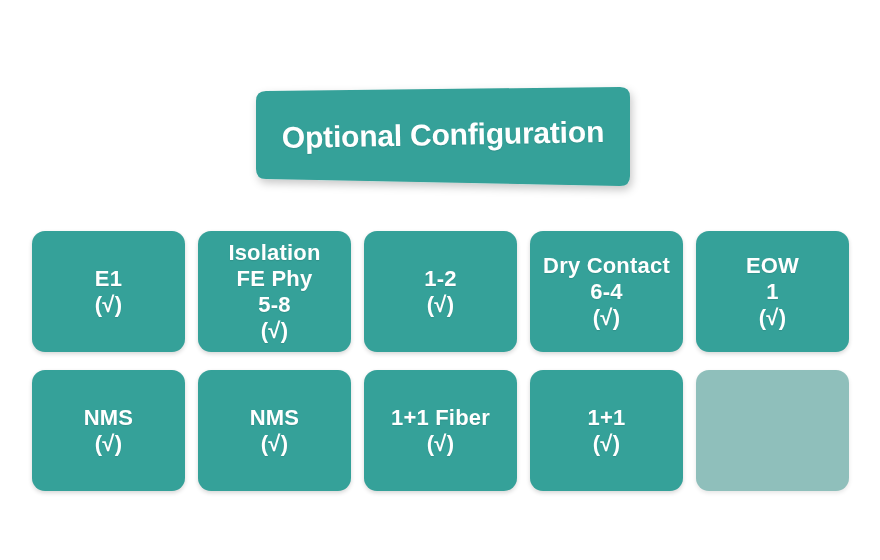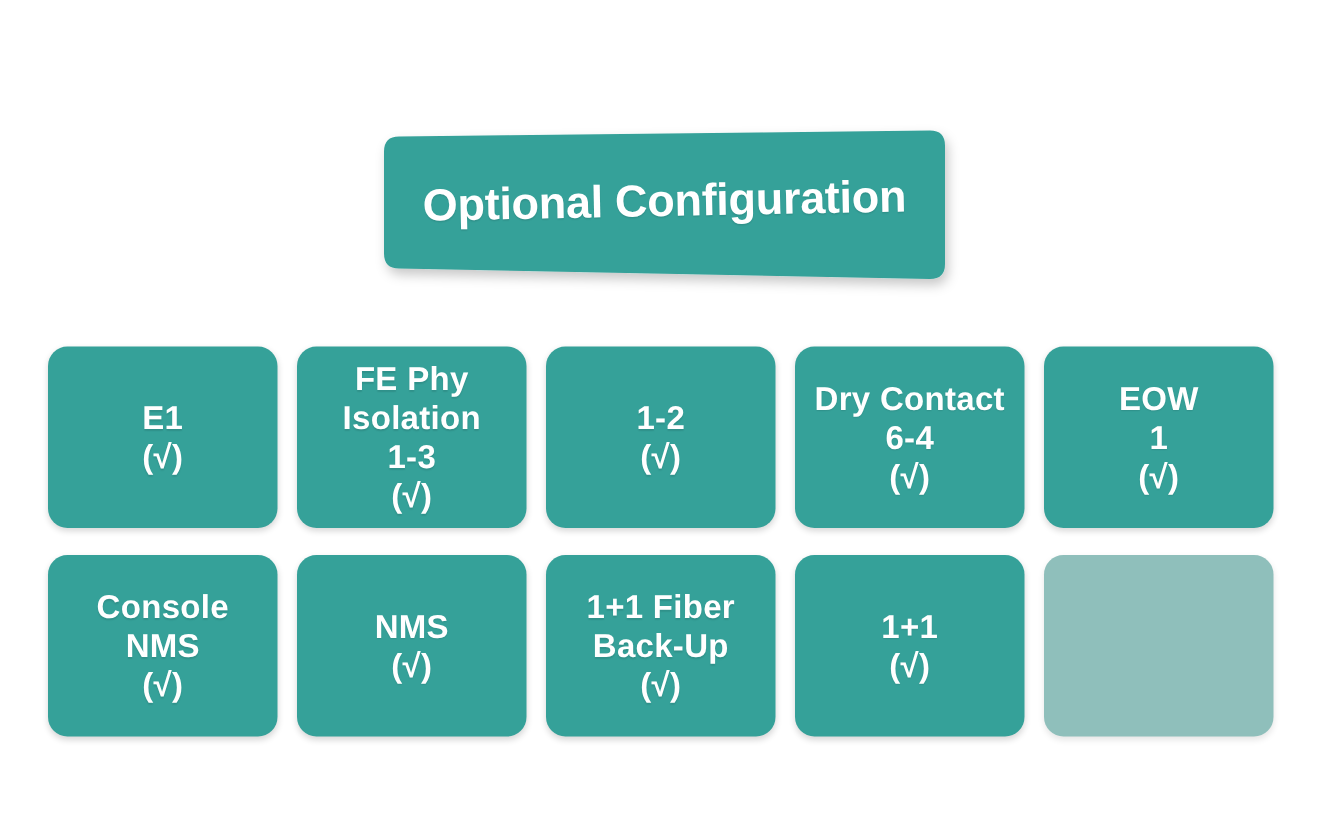--- a/index.html
+++ b/index.html
@@ -122,23 +122,23 @@
   <div class="grid">
       <div class="grid-row">
         <div class="opt-box">
           <div class="opt-text">
             <span class="ln">E1</span>
             <span class="mark">(√)</span>
           </div>
         </div>
         <div class="opt-box">
           <div class="opt-text">
+            <span class="ln">Isolation</span>
             <span class="ln">FE Phy</span>
-            <span class="ln">Isolation</span>
-            <span class="ln">1-3</span>
+            <span class="ln">5-8</span>
             <span class="mark">(√)</span>
           </div>
         </div>
         <div class="opt-box">
           <div class="opt-text">
             <span class="ln">1-2</span>
             <span class="mark">(√)</span>
           </div>
         </div>
         <div class="opt-box">
@@ -152,35 +152,33 @@
           <div class="opt-text">
             <span class="ln">EOW</span>
             <span class="ln">1</span>
             <span class="mark">(√)</span>
           </div>
         </div>
       </div>
       <div class="grid-row">
         <div class="opt-box">
           <div class="opt-text">
-            <span class="ln">Console</span>
             <span class="ln">NMS</span>
             <span class="mark">(√)</span>
           </div>
         </div>
         <div class="opt-box">
           <div class="opt-text">
             <span class="ln">NMS</span>
             <span class="mark">(√)</span>
           </div>
         </div>
         <div class="opt-box">
           <div class="opt-text">
             <span class="ln">1+1 Fiber</span>
-            <span class="ln">Back-Up</span>
             <span class="mark">(√)</span>
           </div>
         </div>
         <div class="opt-box">
           <div class="opt-text">
             <span class="ln">1+1</span>
             <span class="mark">(√)</span>
           </div>
         </div>
         <div class="opt-box empty"></div>

